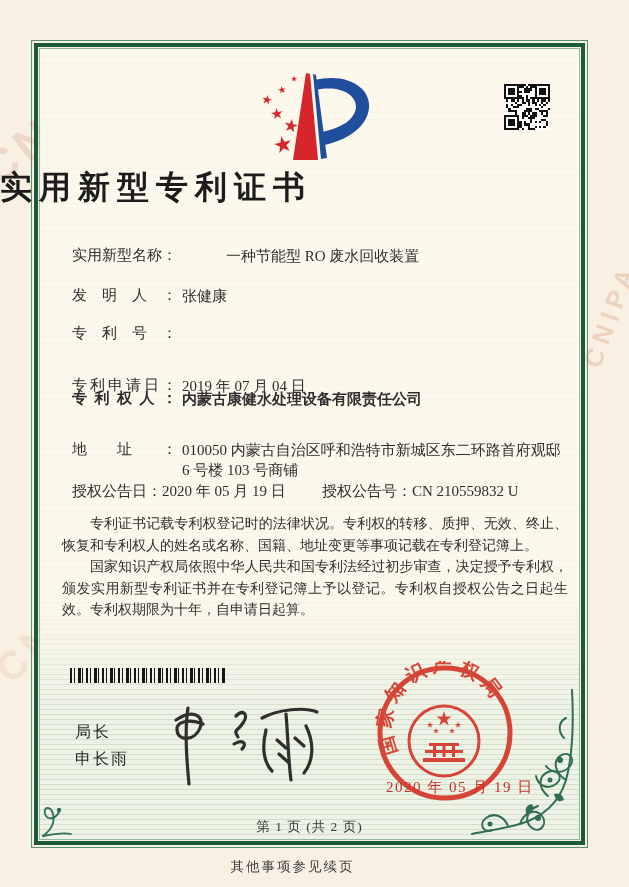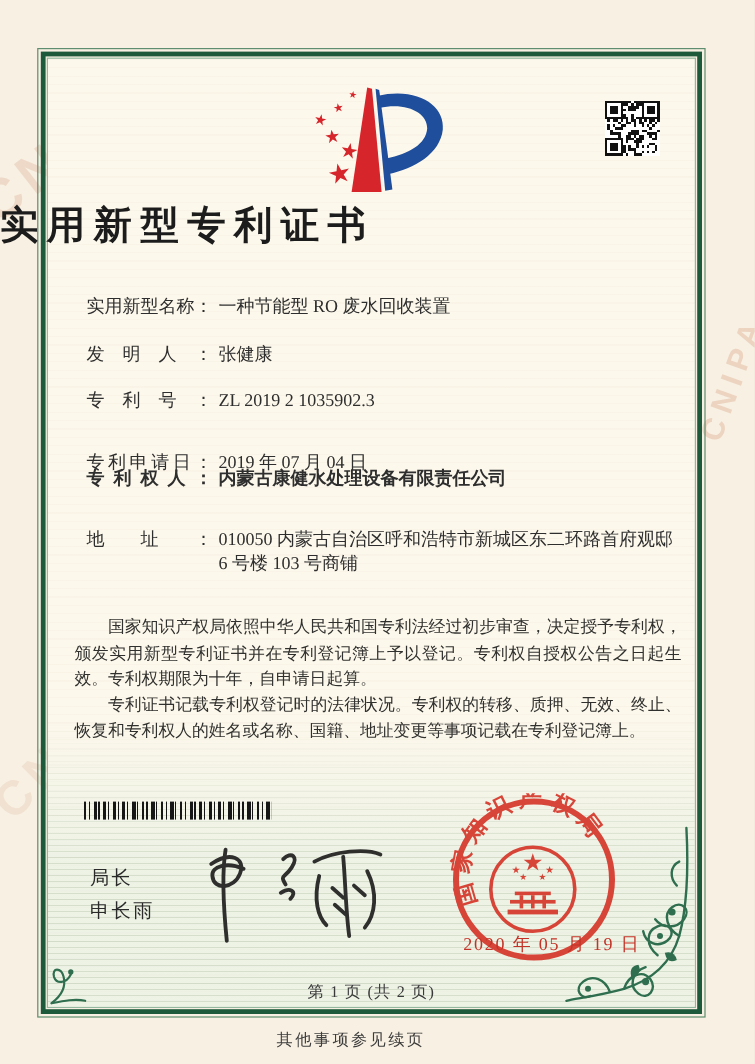--- a/index.html
+++ b/index.html
@@ -32,21 +32,21 @@
   
   .cert-no { position:absolute; left:64px; top:84px; font-size:15px; letter-spacing:3px; color:#4c4c4c; }
   .logo { position:absolute; left:252px; top:70px; }
   .qr { position:absolute; left:504px; top:84px; width:46px; height:46px; }
   .title { position:absolute; left:0; right:0; top:166px; text-align:left;
            font-size:32px; font-weight:bold; letter-spacing:7px; color:#1c1c1c; }
   .fields { position:absolute; left:72px; top:246px; width:490px; font-size:15px; color:#2e2e2e; }
   .frow { display:flex; align-items:flex-start; }
   .frow .flabel { flex:0 0 105px; text-align-last:justify; text-align:justify; white-space:nowrap; }
   .frow .fvalue { flex:1; margin-left:5px; line-height:20px; }
-  .r1{position:absolute;top:0;left:0;right:0;}  .r2{position:absolute;top:40px;left:0;right:0;}
+  .r1{position:absolute;top:0;left:0;right:0;gap:44px;}  .r2{position:absolute;top:40px;left:0;right:0;}
   .r3{position:absolute;top:78px;left:0;right:0;} .r4{position:absolute;top:117px;left:0;right:0;margin-top:13px;}
   .r5{position:absolute;top:143px;left:0;right:0;font-weight:bold;} .r6{position:absolute;top:194px;left:0;right:0;}
   .grant { position:absolute; left:72px; top:482px; width:500px; font-size:15px; color:#2e2e2e; }
   .grant .gright { position:absolute; left:250px; top:0; }
   .paras { position:absolute; left:62px; top:513px; width:506px; font-size:14px;
            line-height:21.6px; color:#30302e; text-align:justify; }
   .paras p { text-indent:2em; }
   .barcode { position:absolute; left:70px; top:668px; width:156px; height:15px;
              background:repeating-linear-gradient(90deg,#161616 0 2px,transparent 2px 4px,#161616 4px 5px,transparent 5px 8px,#161616 8px 11px,transparent 11px 12px,#161616 12px 13px,transparent 13px 16px); }
   .signer-title { position:absolute; left:75px; top:722px; font-size:16px; color:#2a2a2a; letter-spacing:2px; }
@@ -266,40 +266,45 @@
     <div class="frow r1">
       <span class="flabel">实用新型名称：</span>
       <span class="fvalue">一种节能型 RO 废水回收装置</span>
     </div>
     <div class="frow r2">
       <span class="flabel">发明人：</span>
       <span class="fvalue">张健康</span>
     </div>
     <div class="frow r3">
       <span class="flabel">专利号：</span>
-      <span class="fvalue">ZL 2019 2 1035902.3</span>
     </div>
     <div class="frow r4">
       <span class="flabel">专利申请日：</span>
       <span class="fvalue">2019 年 07 月 04 日</span>
     </div>
     <div class="frow r5">
       <span class="flabel">专利权人：</span>
       <span class="fvalue">内蒙古康健水处理设备有限责任公司</span>
     </div>
     <div class="frow r6">
       <span class="flabel">地址：</span>
       <span class="fvalue">010050 内蒙古自治区呼和浩特市新城区东二环路首府观邸 6 号楼 103 号商铺</span>
     </div>
   </div>
 
+  <div class="grant">
+    <span>授权公告日：</span><span>2020 年 05 月 19 日</span>
+    <span class="gright">
+      <span>授权公告号：</span><span>CN 210559832 U</span>
+    </span>
+  </div>
 
   <div class="paras">
+    <p>专利证书记载专利权登记时的法律状况。专利权的转移、质押、无效、终止、恢复和专利权人的姓名或名称、国籍、地址变更等事项记载在专利登记簿上。</p>
     <p>国家知识产权局依照中华人民共和国专利法经过初步审查，决定授予专利权，颁发实用新型专利证书并在专利登记簿上予以登记。专利权自授权公告之日起生效。专利权期限为十年，自申请日起算。</p>
-    <p>专利证书记载专利权登记时的法律状况。专利权的转移、质押、无效、终止、恢复和专利权人的姓名或名称、国籍、地址变更等事项记载在专利登记簿上。</p>
   </div>
 
   <div class="barcode"></div>
 
   <div class="signer-title">局长</div>
   <div class="signer-name">申长雨</div>
 
   <svg class="signature" width="165" height="90" viewBox="0 0 165 90">
     <g fill="none" stroke="#1f1f1f" stroke-width="3.2" stroke-linecap="round" opacity="0.92">
       <path d="M30,12 C27,30 28,58 31,88"></path>

